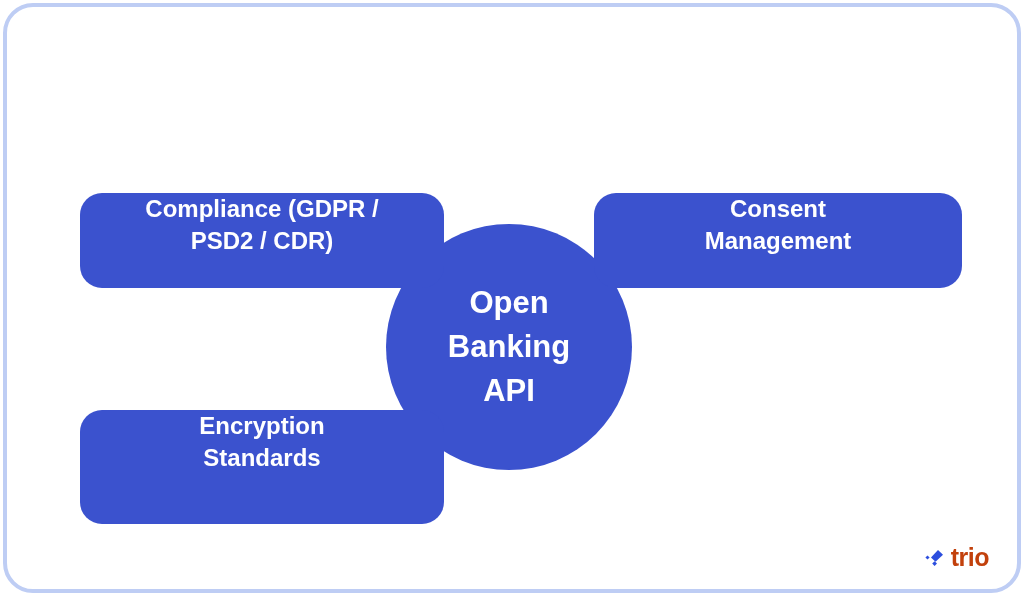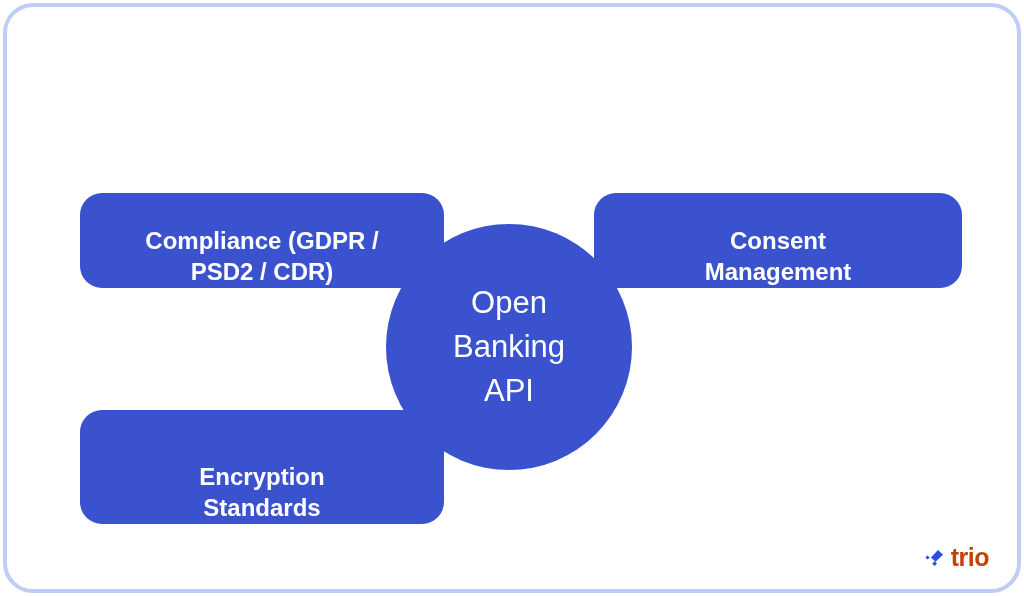--- a/index.html
+++ b/index.html
@@ -36,30 +36,30 @@
     width: 246px;
     height: 246px;
     border-radius: 50%;
     display: flex;
     align-items: center;
     justify-content: center;
   }
   .center-circle .label {
     color: #ffffff;
     font-size: 31px;
-    font-weight: normal;
+    font-weight: bold;
     line-height: 1.42;
     text-align: center;
     white-space: pre-line;
   }
 
   .box {
     border-radius: 22px;
     display: flex;
-    align-items: flex-end;
+    align-items: flex-start;
     justify-content: center;
   }
   .box .label {
     color: #ffffff;
     font-size: 24px;
     font-weight: bold;
     line-height: 1.32;
     text-align: center;
     white-space: pre-line;
   }

